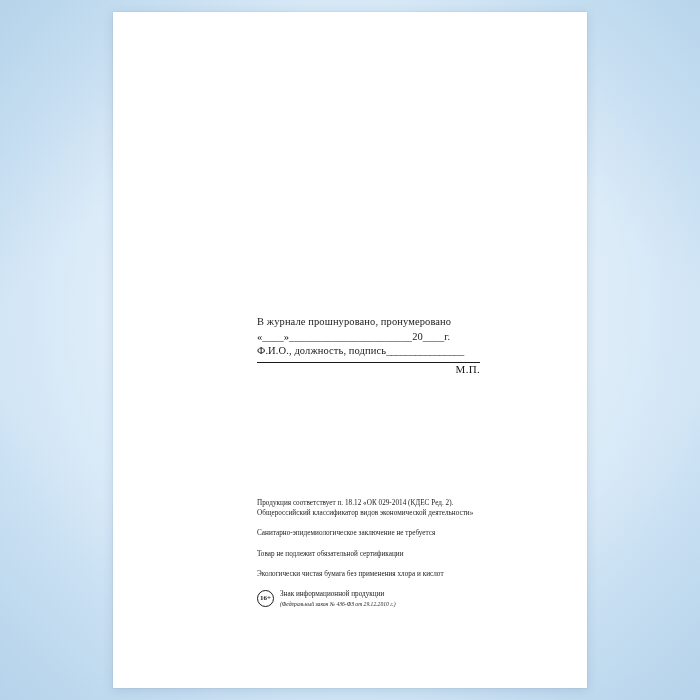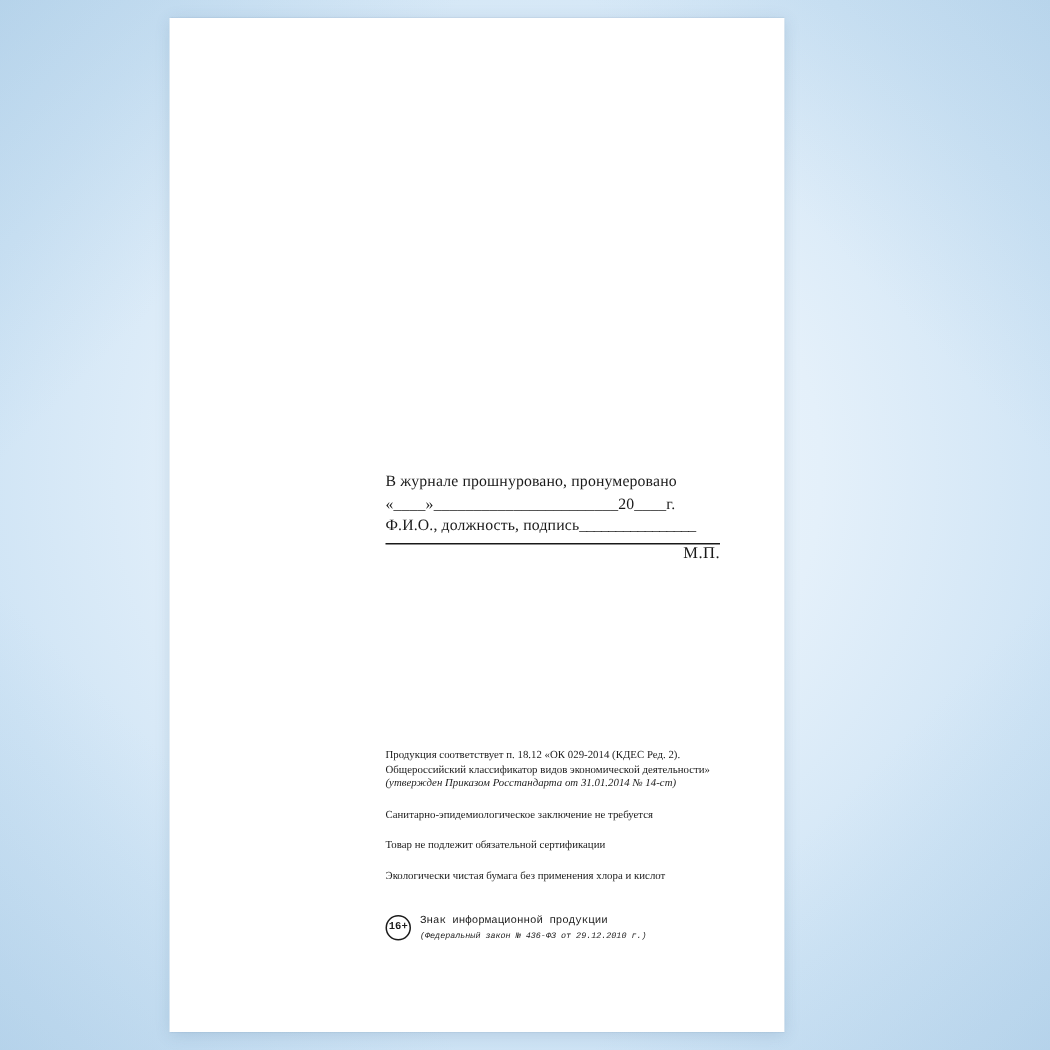--- a/index.html
+++ b/index.html
@@ -27,21 +27,21 @@
       linear-gradient(135deg, rgba(150,190,220,0.35) 0%, rgba(150,190,220,0) 22%),
       linear-gradient(225deg, rgba(150,190,220,0.30) 0%, rgba(150,190,220,0) 22%),
       linear-gradient(45deg, rgba(150,190,220,0.30) 0%, rgba(150,190,220,0) 22%),
       linear-gradient(315deg, rgba(150,190,220,0.30) 0%, rgba(150,190,220,0) 22%);
     pointer-events: none;
   }
   #sheet {
     position: absolute;
     left: 113px;
     top: 12px;
-    width: 410px;
+    width: 474px;
     height: 676px;
     background: #ffffff;
     box-shadow: 0 2px 10px rgba(60,100,140,0.18), 0 0 1px rgba(60,100,140,0.30);
   }
 
   
   .mid-block {
     position: absolute;
     left: 144px;
     top: 303px;
@@ -83,22 +83,21 @@
     line-height: 9.6px;
     white-space: nowrap;
     letter-spacing: 0.02px;
   }
   .fine.italic { font-style: italic; }
   .gap-md { height: 11px; }
 
   .age-row {
     display: flex;
     align-items: center;
-    margin-top: 20px;
-    font-family: Liberation Mono, monospace;
+    margin-top: 10px;
   }
   .age-badge {
     width: 15px;
     height: 15px;
     border: 1px solid #1b1b1b;
     border-radius: 50%;
     display: flex;
     align-items: center;
     justify-content: center;
     font-size: 7px;
@@ -133,21 +132,20 @@
       <div class="mid-line">
         <span>Ф.И.О., должность, подпись</span><span class="fill">________________</span>
       </div>
       <div class="rule"></div>
       <div class="mp">М.П.</div>
     </div>
 
     <div class="fine-block">
       <div class="fine">Продукция соответствует п. 18.12 «ОК 029-2014 (КДЕС Ред. 2).</div>
       <div class="fine">Общероссийский классификатор видов экономической деятельности»</div>
-      <div class="fine italic">(утвержден Приказом Росстандарта от 31.01.2014 № 14-ст)</div>
       <div class="gap-md"></div>
       <div class="fine">Санитарно-эпидемиологическое заключение не требуется</div>
       <div class="gap-md"></div>
       <div class="fine">Товар не подлежит обязательной сертификации</div>
       <div class="gap-md"></div>
       <div class="fine">Экологически чистая бумага без применения хлора и кислот</div>
 
       <div class="age-row">
         <div class="age-badge">16+</div>
         <div>

